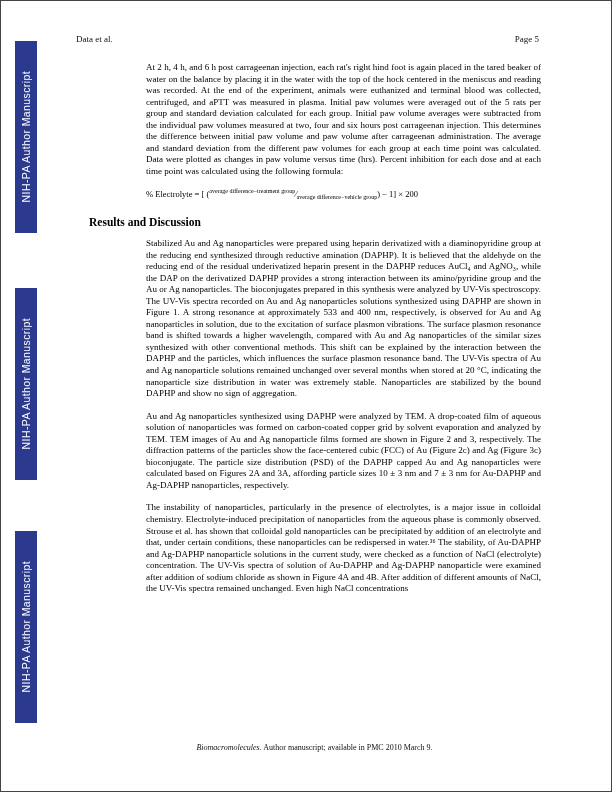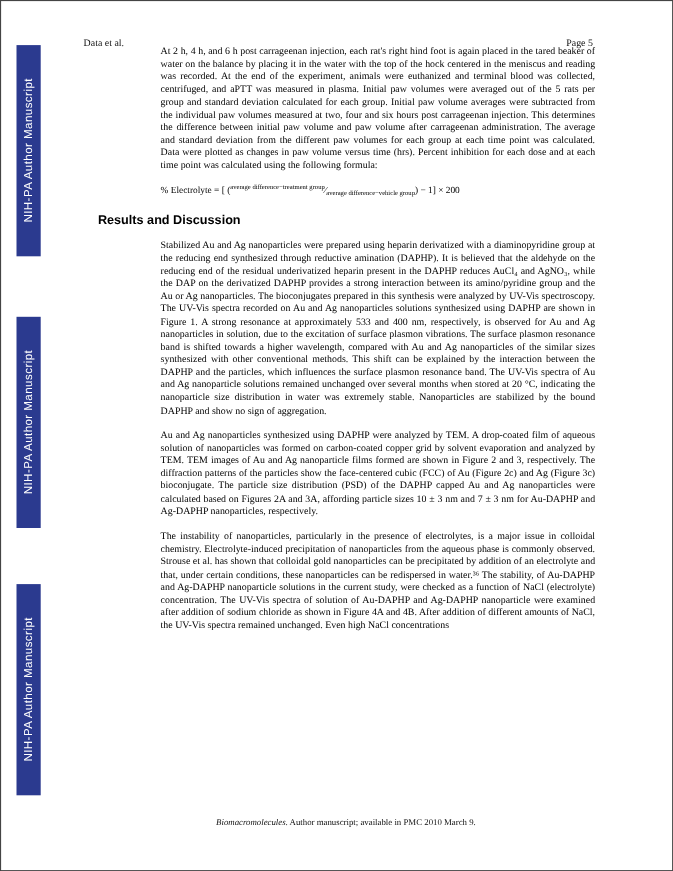--- a/index.html
+++ b/index.html
@@ -49,21 +49,21 @@
     left: 75px;
     right: 72px;
     display: flex;
     justify-content: space-between;
     font-size: 9px;
     color: #111;
   }
   
   .content {
     position: absolute;
-    top: 40px;
+    top: 61px;
     left: 88px;
     width: 452px;
     color: #000;
   }
   .para {
     margin: 0 0 11px 57px;
     font-size: 9px;
     line-height: 11.55px;
     text-align: justify;
   }
@@ -75,21 +75,21 @@
   .frac-top {
     font-size: 6px;
     vertical-align: 3.5px;
   }
   .frac-bottom {
     font-size: 6px;
     vertical-align: -2px;
   }
   .section-heading {
     margin: 16px 0 10px 0;
-    font-family: Liberation Sans, sans-serif;
+    font-family: Liberation Serif, serif;
     font-size: 11.5px;
     font-weight: bold;
     color: #000;
   }
   
   .footer {
     position: absolute;
     top: 742px;
     left: 17px;
     right: 0;

